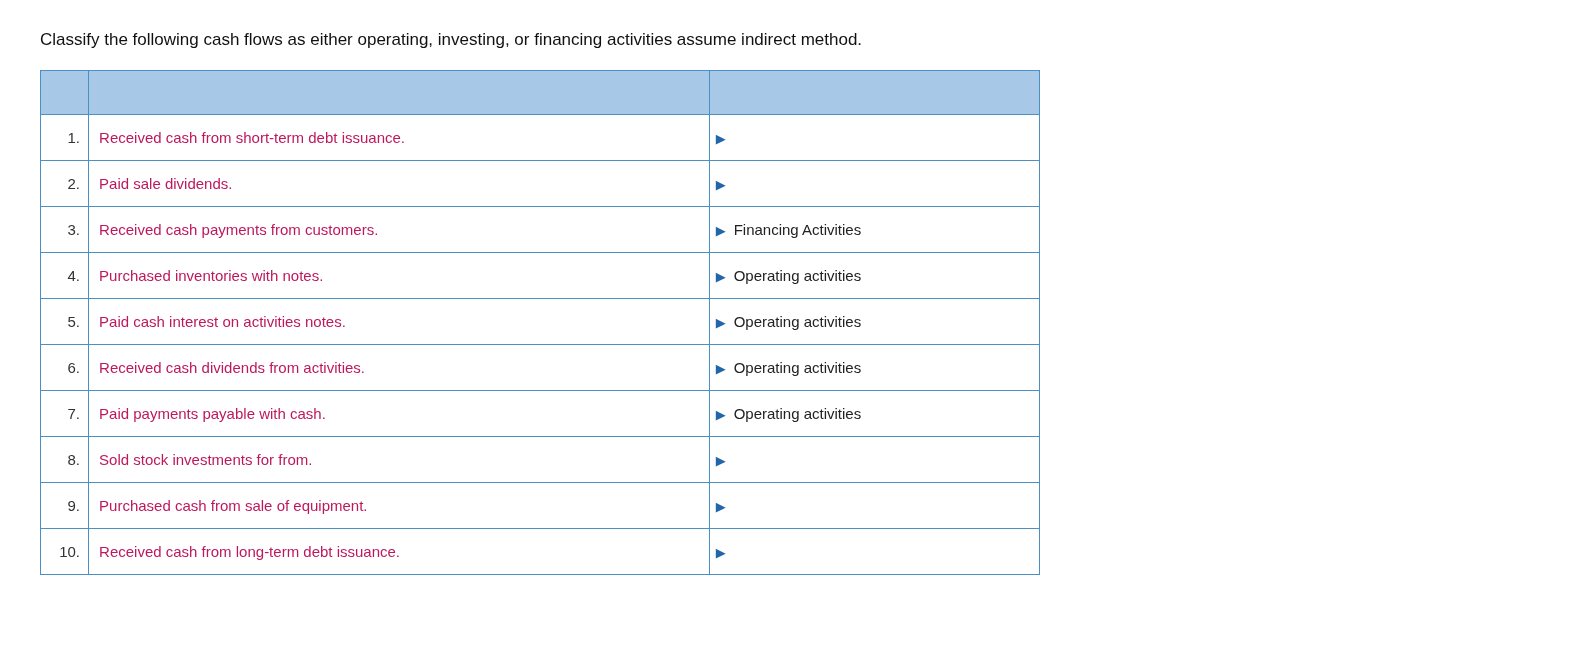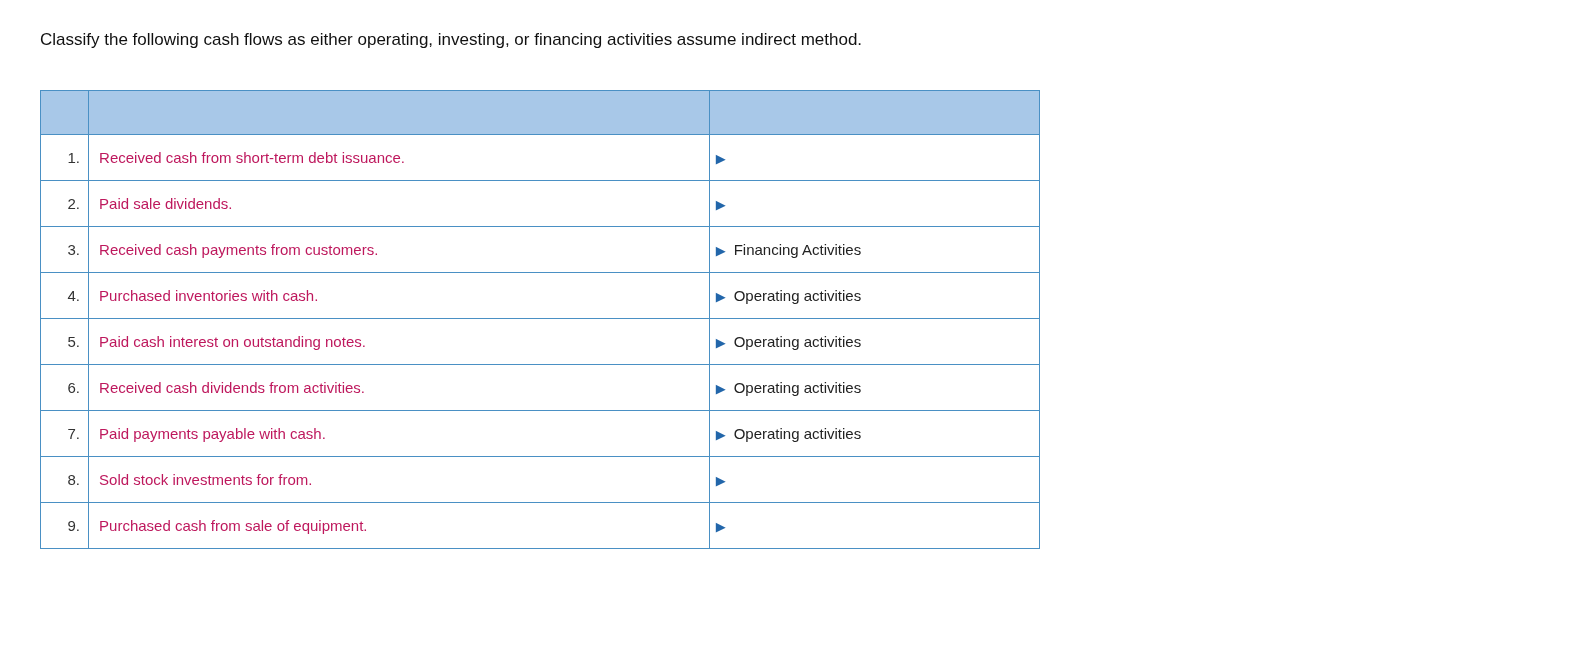--- a/index.html
+++ b/index.html
@@ -10,21 +10,21 @@
     body {
       font-family: Arial, sans-serif;
       font-size: 15px;
       background: #fff;
       padding: 30px 40px;
       width: 1582px;
       min-height: 666px;
     }
     .instruction {
       font-size: 17px;
-      margin-bottom: 40px;
+      margin-bottom: 20px;
       color: #111;
     }
     .table-wrapper {
       display: inline-block;
     }
     table {
       border-collapse: collapse;
       width: 1000px;
     }
     table thead tr th {
@@ -102,26 +102,26 @@
           <td>Paid sale dividends.</td>
           <td class="dropdown-cell"><span class="dropdown-arrow">▶</span><span class="dropdown-value"></span></td>
         </tr>
         <tr>
           <td>3.</td>
           <td>Received cash payments from customers.</td>
           <td class="dropdown-cell"><span class="dropdown-arrow">▶</span><span class="dropdown-value">Financing Activities</span></td>
         </tr>
         <tr>
           <td>4.</td>
-          <td>Purchased inventories with cash.</td>
+          <td>Purchased inventories with notes.</td>
           <td class="dropdown-cell"><span class="dropdown-arrow">▶</span><span class="dropdown-value">Operating activities</span></td>
         </tr>
         <tr>
           <td>5.</td>
-          <td>Paid cash interest on outstanding notes.</td>
+          <td>Paid cash interest on activities notes.</td>
           <td class="dropdown-cell"><span class="dropdown-arrow">▶</span><span class="dropdown-value">Operating activities</span></td>
         </tr>
         <tr>
           <td>6.</td>
           <td>Received cash dividends from activities.</td>
           <td class="dropdown-cell"><span class="dropdown-arrow">▶</span><span class="dropdown-value">Operating activities</span></td>
         </tr>
         <tr>
           <td>7.</td>
           <td>Paid payments payable with cash.</td>
@@ -130,18 +130,23 @@
         <tr>
           <td>8.</td>
           <td>Sold stock investments for from.</td>
           <td class="dropdown-cell"><span class="dropdown-arrow">▶</span><span class="dropdown-value"></span></td>
         </tr>
         <tr>
           <td>9.</td>
           <td>Purchased cash from sale of equipment.</td>
           <td class="dropdown-cell"><span class="dropdown-arrow">▶</span><span class="dropdown-value"></span></td>
         </tr>
+        <tr>
+          <td>10.</td>
+          <td>Received cash from long-term debt issuance.</td>
+          <td class="dropdown-cell"><span class="dropdown-arrow">▶</span><span class="dropdown-value"></span></td>
+        </tr>
       </tbody>
   </table>
 </div>
 
 
 
 
 </body></html>

